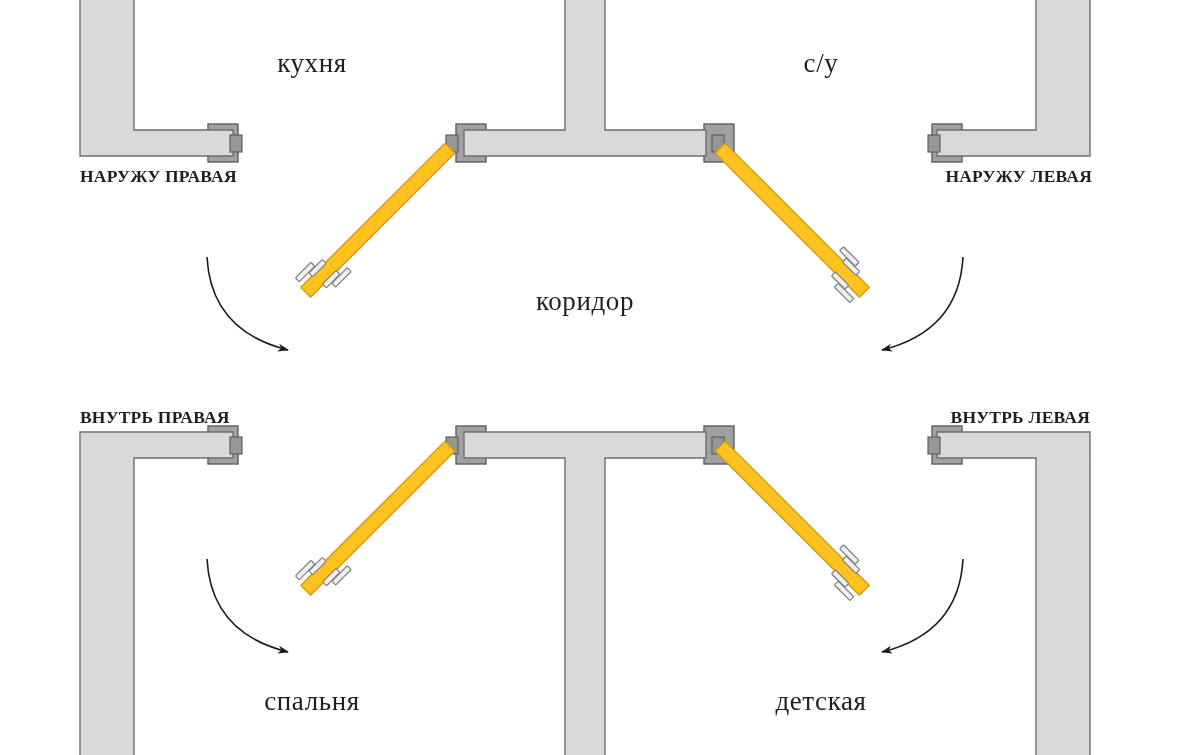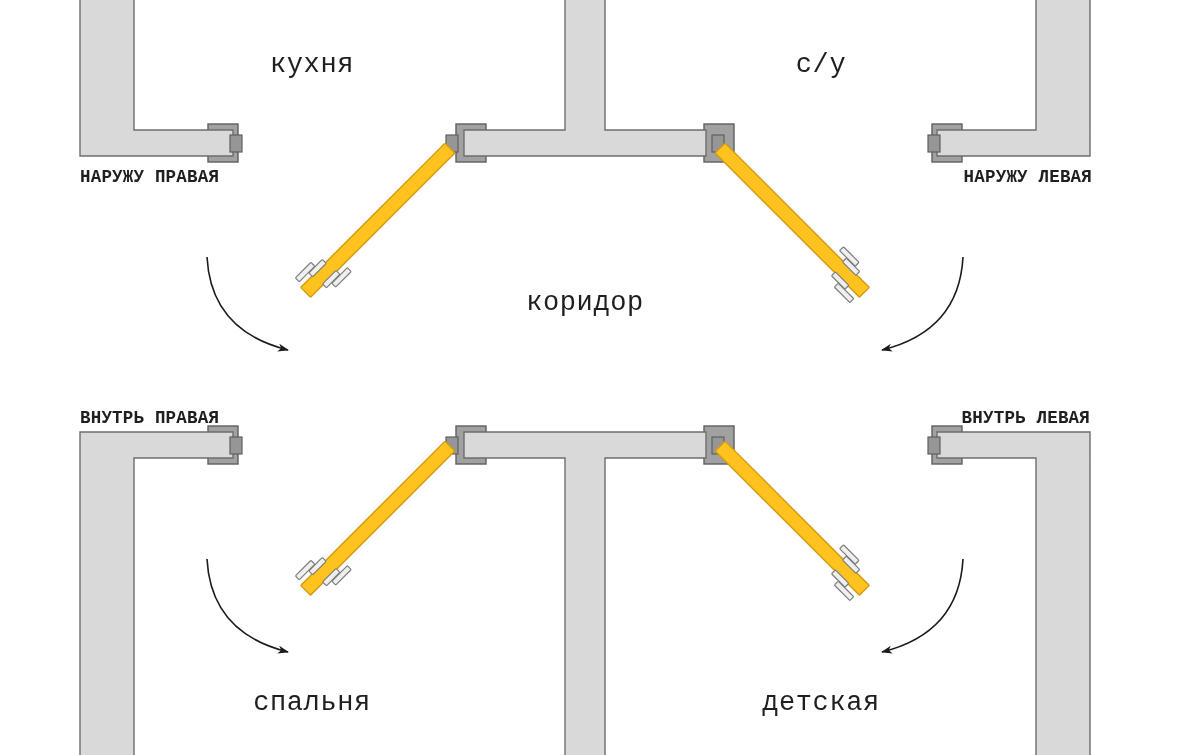--- a/index.html
+++ b/index.html
@@ -13,21 +13,21 @@
     --color-door_stroke:#d29a12;
     --color-hinge_fill:#efefef;
     --color-hinge_stroke:#7d7d7d;
     --color-arrow:#1a1a1a;
     --color-text:#1f1f1f;
   }
   html,body{margin:0;padding:0;background:var(--color-background);}
   .stage{
     width:1190px;height:755px;position:relative;overflow:hidden;
     background:var(--color-background);
-    font-family:Liberation Mono, monospace;
+    font-family:Liberation Serif, serif;
   }
   svg{display:block;}
   .wall{fill:var(--color-wall_fill);stroke:var(--color-wall_stroke);stroke-width:1.4;}
   .jamb{fill:var(--color-frame_fill);stroke:var(--color-frame_stroke);stroke-width:1.4;}
   .nub{fill:var(--color-pivot_fill);stroke:var(--color-frame_stroke);stroke-width:1.2;}
   .door{fill:var(--color-door_fill);stroke:var(--color-door_stroke);stroke-width:1.4;}
   .hinge{fill:var(--color-hinge_fill);stroke:var(--color-hinge_stroke);stroke-width:1.2;}
   .arrow{fill:none;stroke:var(--color-arrow);stroke-width:1.6;}
   .arrowhead{fill:var(--color-arrow);stroke:none;}
   .room-label{font-size:27px;letter-spacing:0.6px;fill:var(--color-text);}

